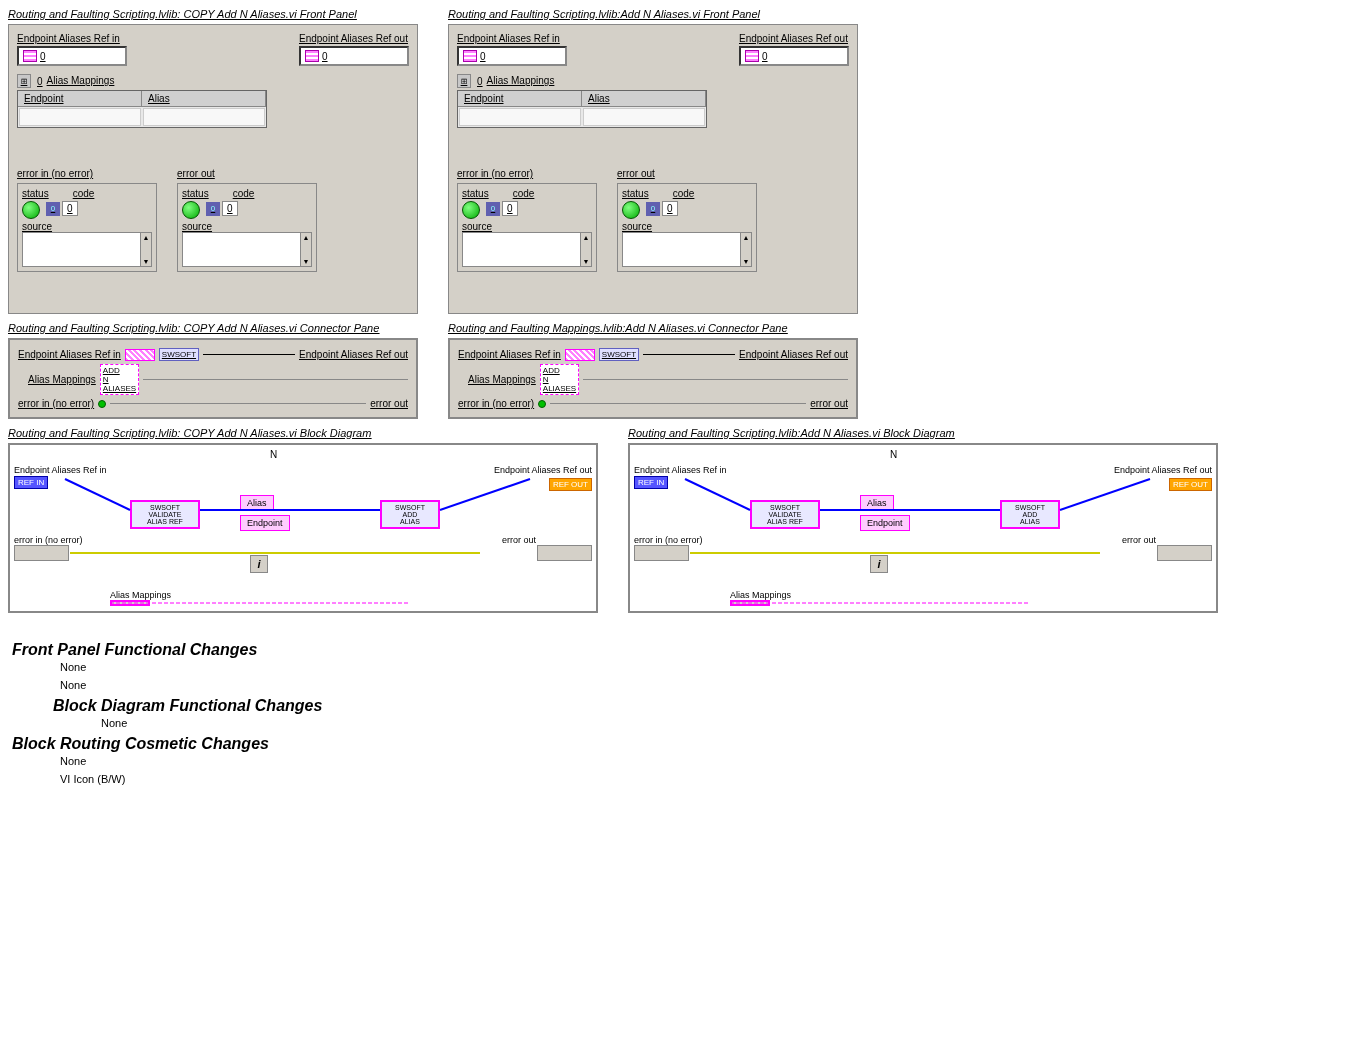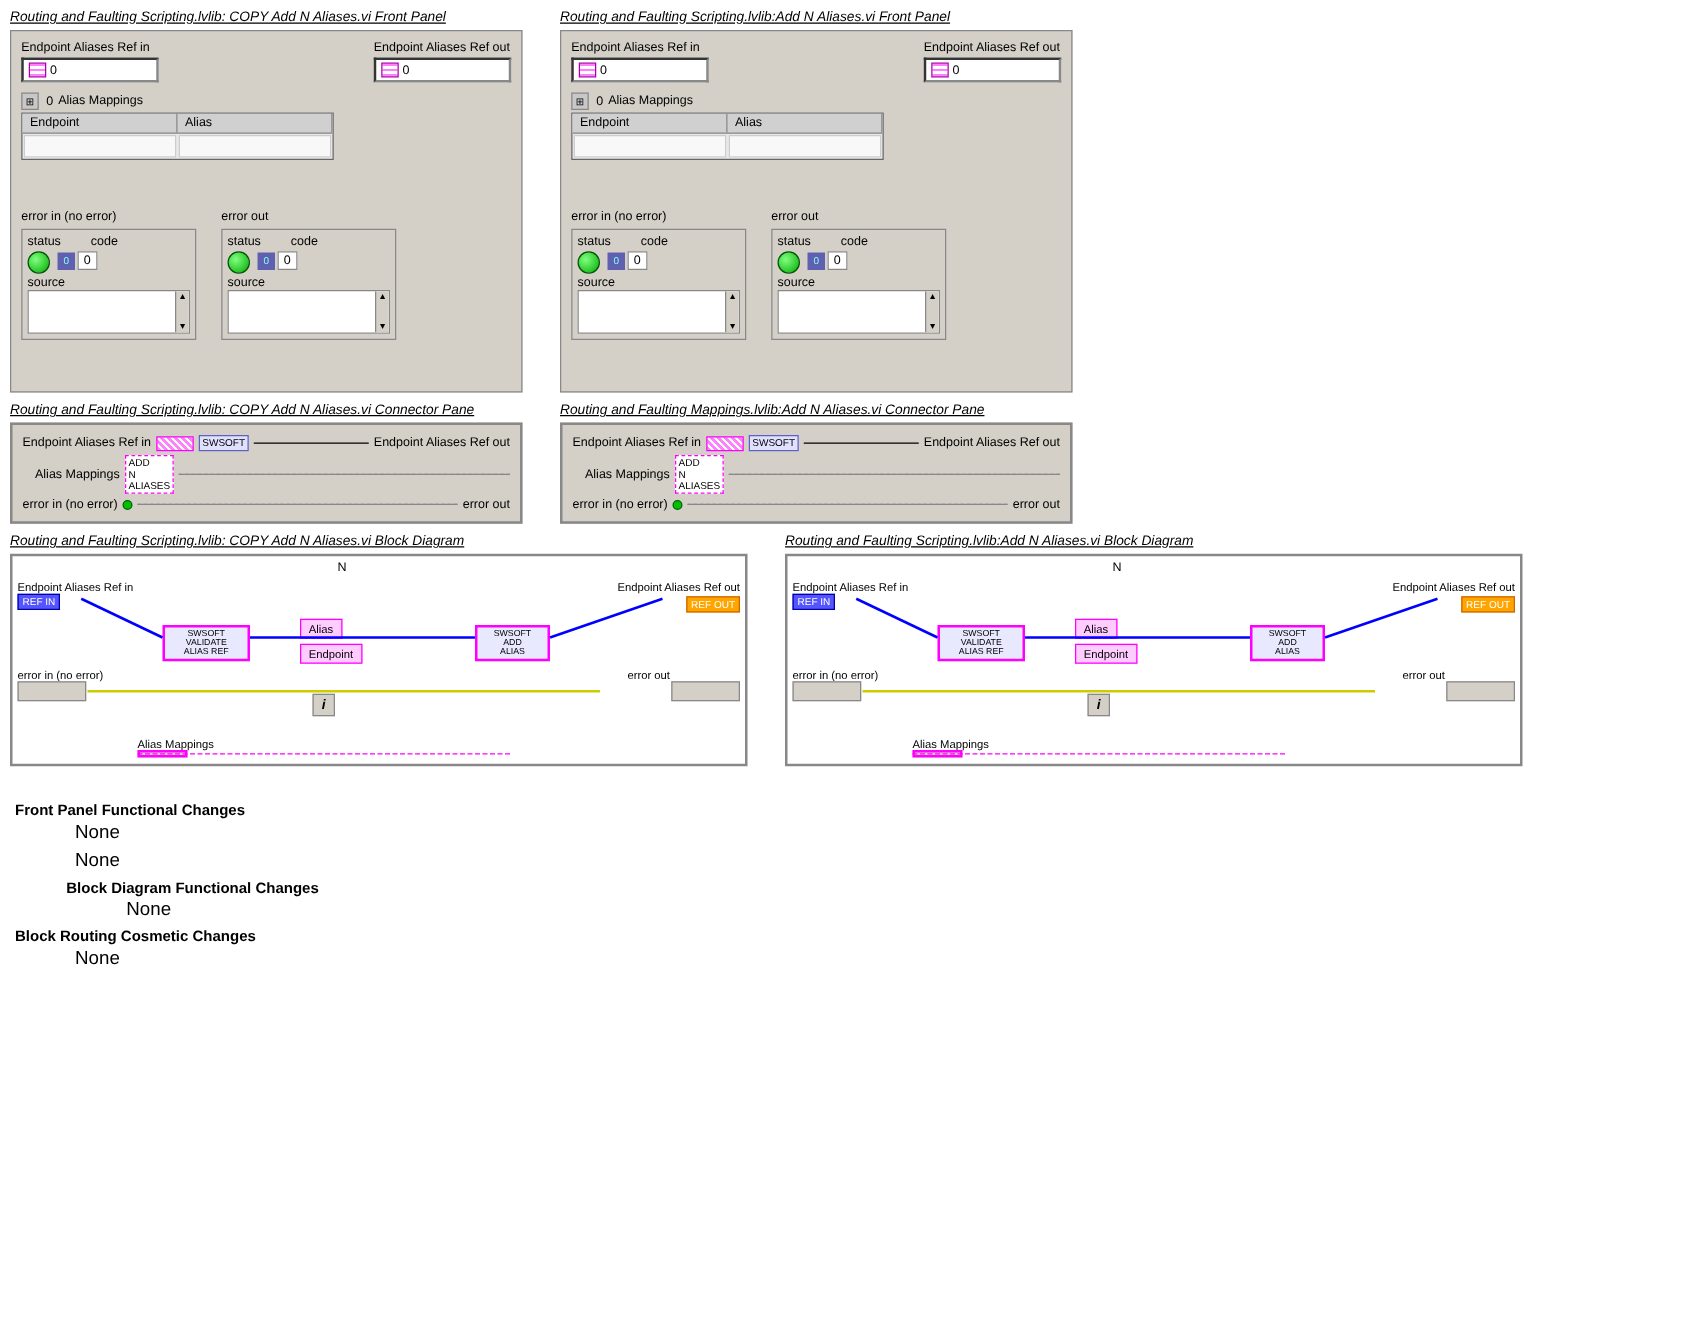--- a/index.html
+++ b/index.html
@@ -30,38 +30,40 @@
       padding: 4px;
     }
 
     .diff-heading {
       font-size: 12px;
       font-weight: bold;
       margin-bottom: 4px;
     }
 
     .diff-category {
-      font-size: 12px;
+      font-size: 16px;
       font-weight: bold;
       margin-top: 6px;
       margin-bottom: 2px;
+      font-style: italic;
     }
 
     .diff-item {
-      font-size: 15px;
+      font-size: 11px;
       margin-left: 16px;
       padding-left: 32px;
     }
 
     
     .section-row {
       display: flex;
       gap: 30px;
       margin-bottom: 8px;
       align-items: flex-start;
+      text-decoration: underline;
     }
 
     .section-block {
       display: flex;
       flex-direction: column;
     }
 
     .section-title-label {
       font-style: italic;
       text-decoration: underline;
@@ -585,16 +587,17 @@
       <div class="diff-category">Block Diagram Functional Changes</div>
       <div class="diff-item">None</div>
     </div>
 
     <div style="margin-top:6px;">
       <div class="diff-category">Block Routing Cosmetic Changes</div>
       <div class="diff-item">None</div>
     </div>
 
     <div style="margin-top:6px;">
+      <div class="diff-item">VI Icon (B/W)</div>
     </div>
   </div>
 
 </div>
 
 </body></html>

